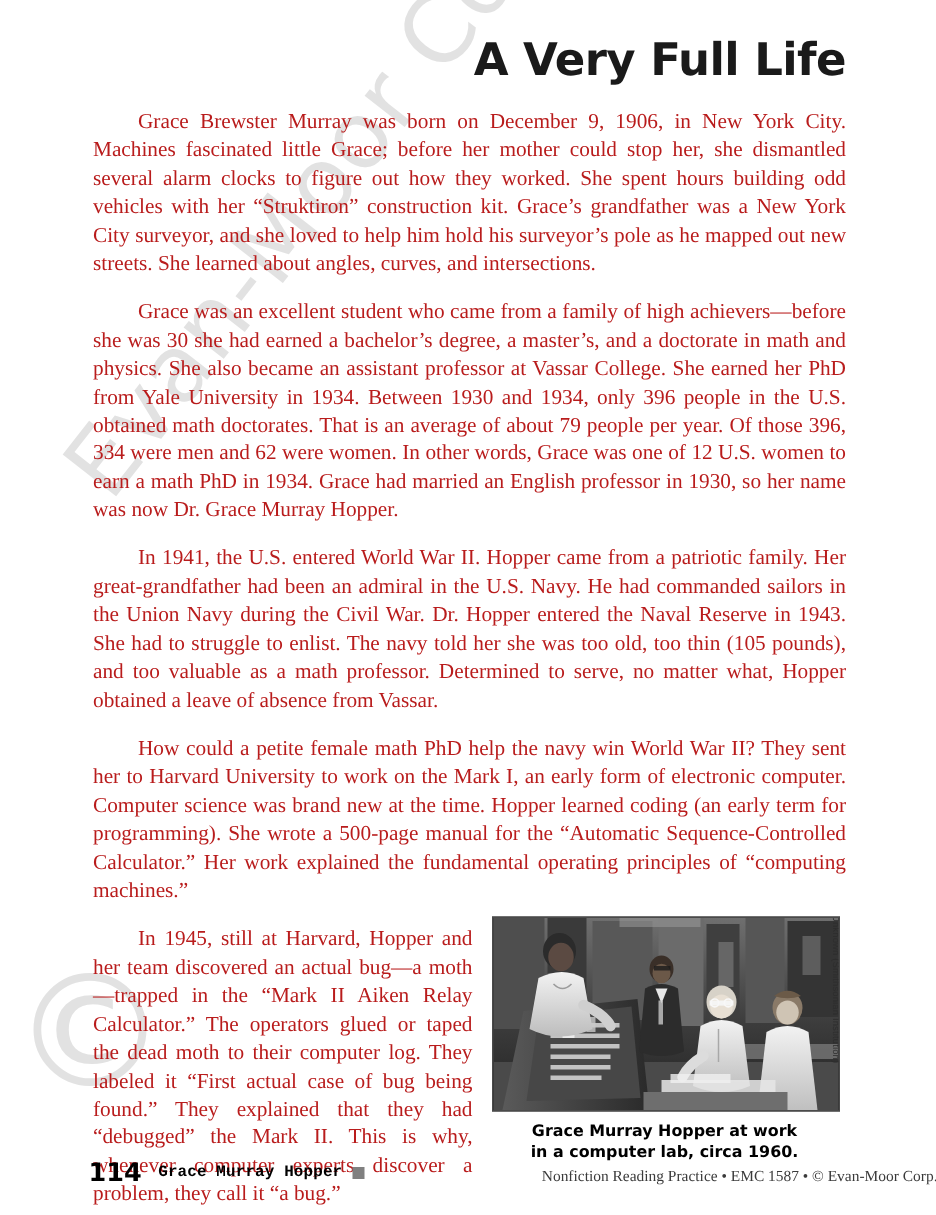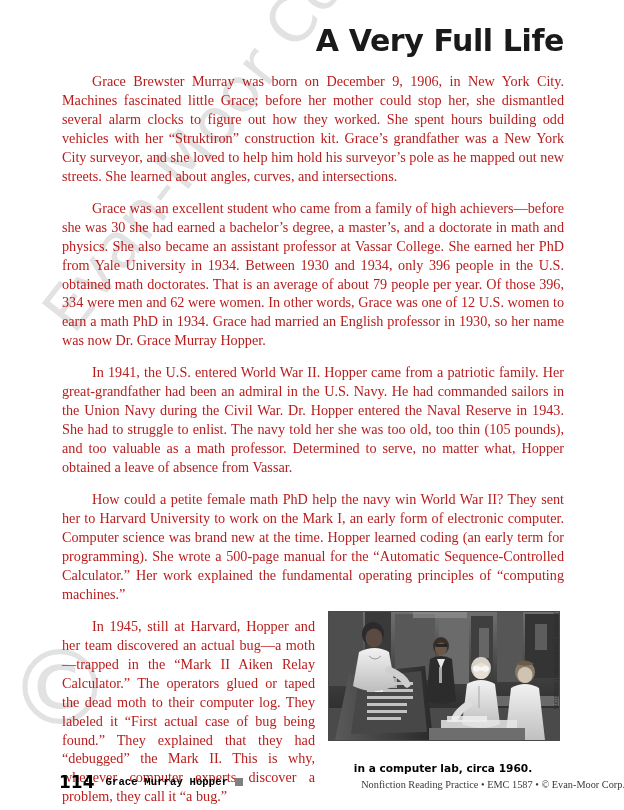--- a/index.html
+++ b/index.html
@@ -276,21 +276,21 @@
           <path d="M187 52 q9 -7 18 0 q-9 3 -18 0 z" fill="#6b5a48"></path>
           <path d="M182 76 q14 -8 28 0 l6 52 q-20 6 -40 0 z" fill="url(#shirtGrad)"></path>
 
           <rect x="112" y="108" width="76" height="8" fill="#e6e6e6" opacity="0.85"></rect>
           <rect x="118" y="104" width="40" height="6" fill="#f0f0f0" opacity="0.8"></rect>
           <rect x="100" y="116" width="96" height="12" fill="#6e6e6e"></rect>
         </svg>
         <div id="photo-credit">Unknown (Smithsonian Institution)</div>
       </div>
       <div id="caption">
-        <br>
+        <span>Grace Murray Hopper at work</span><br>
         <span>in a computer lab, circa 1960.</span>
       </div>
     </div>
 
     <p class="para">In 1945, still at Harvard, Hopper and her team discovered an actual bug—a moth—trapped in the “Mark II Aiken Relay Calculator.” The operators glued or taped the dead moth to their computer log. They labeled it “First actual case of bug being found.” They explained that they had “debugged” the Mark II. This is why, whenever computer experts discover a problem, they call it “a bug.”</p>
     <div class="clear"></div>
 
   </div>
 
   <div id="footer">

